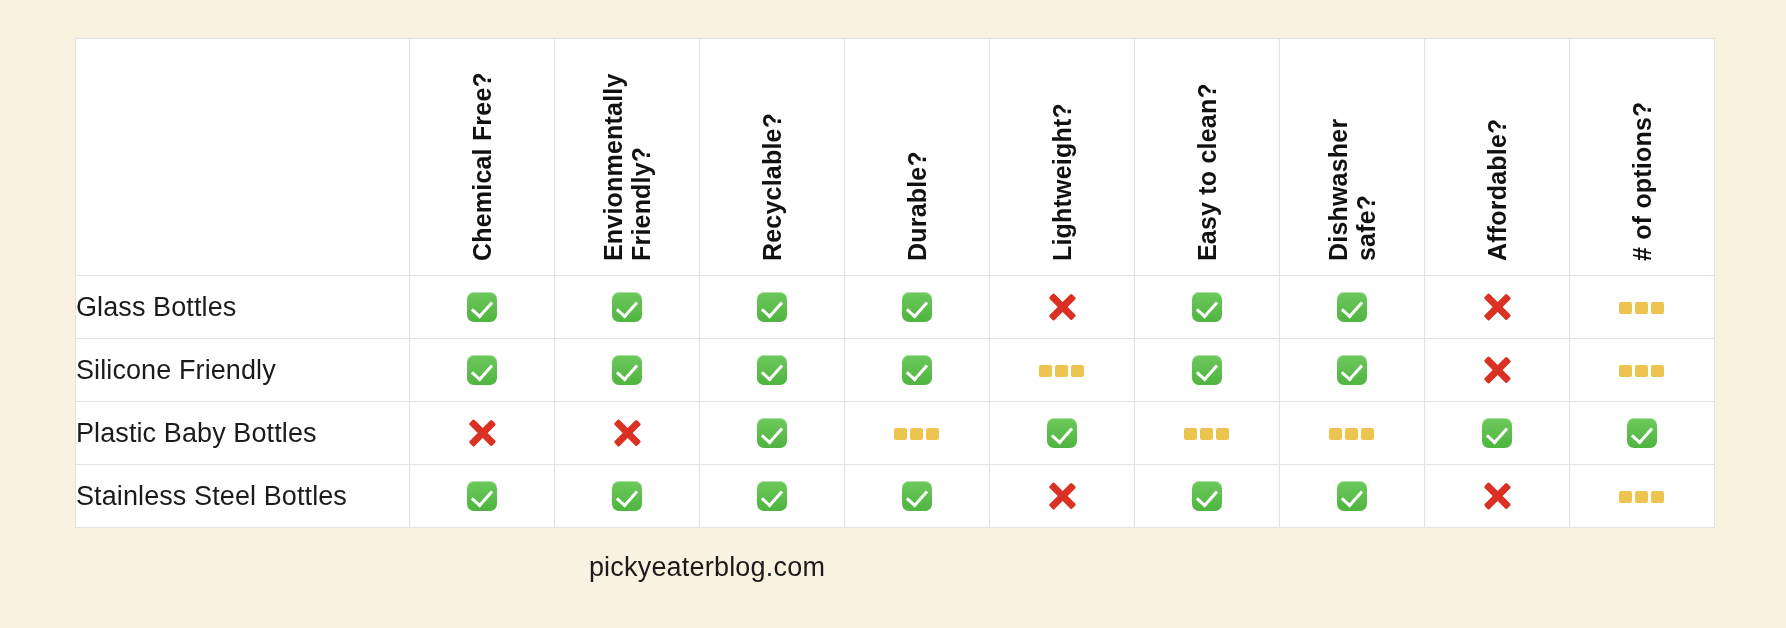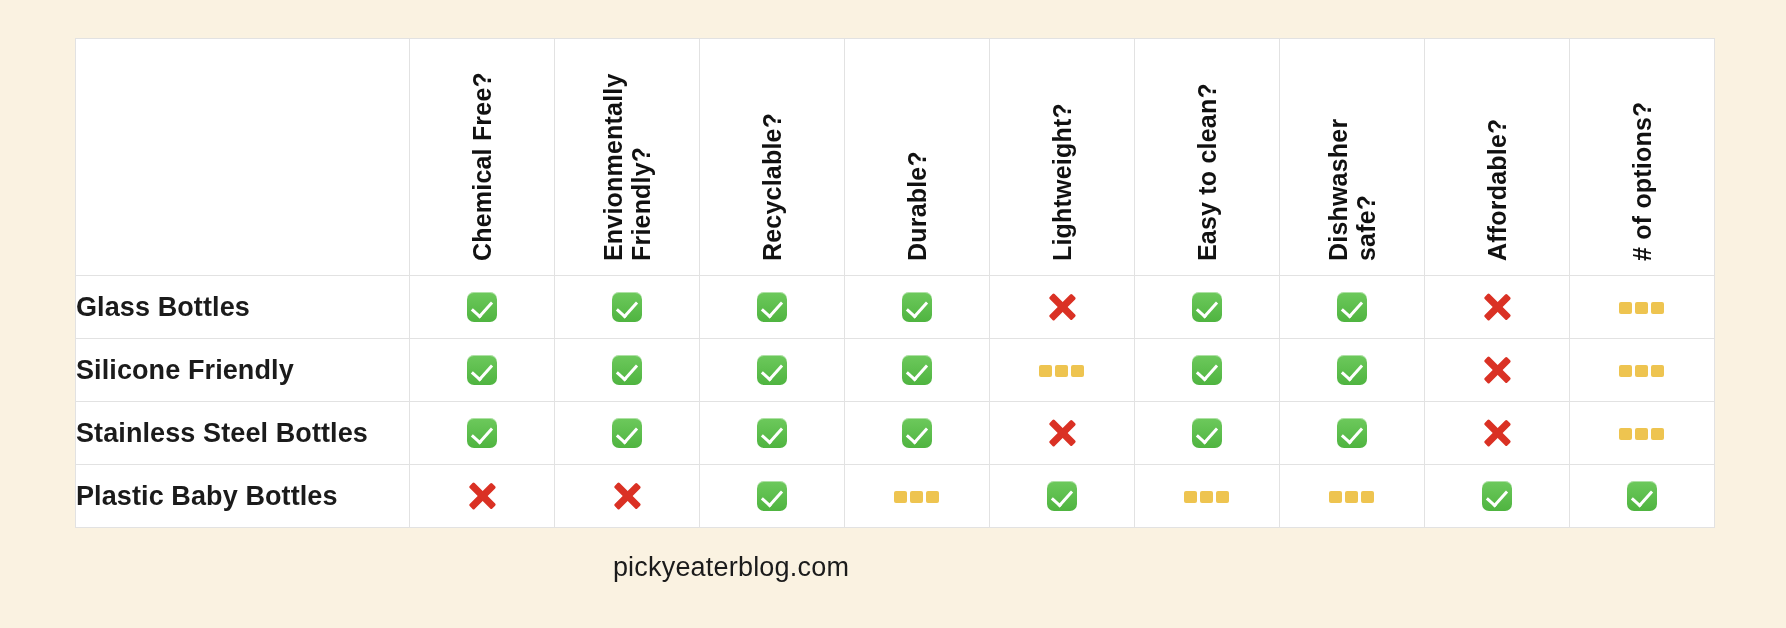--- a/index.html
+++ b/index.html
@@ -82,21 +82,21 @@
   
   tbody tr {
     height: 63px;
   }
 
   td.row-label {
     text-align: left;
     padding-left: 19px;
     font-size: 27px;
     color: #1b1b1b;
-    font-weight: bold;
+    font-weight: normal;
     letter-spacing: 0.1px;
     white-space: nowrap;
     border-left: 1px solid #ededed;
   }
 
   td.mark-cell {
     text-align: center;
     vertical-align: middle;
   }
 
@@ -171,21 +171,20 @@
   
   .footer {
     position: absolute;
     left: 0;
     top: 552px;
     width: 1414px;
     text-align: center;
     font-size: 27px;
     color: #1b1b1b;
     letter-spacing: 0.2px;
-    margin-left: 24px;
   }
 </style>
 </head>
 <body style="background: rgb(250, 242, 225);">
 
 <div class="page">
 
   <div class="table-wrap">
     <table class="compare">
       <thead>
@@ -243,42 +242,42 @@
             <td class="mark-cell"><span class="mark"><span class="ico-check"></span></span></td>
             <td class="mark-cell"><span class="mark"><span class="ico-check"></span></span></td>
             <td class="mark-cell"><span class="mark"><span class="ico-check"></span></span></td>
             <td class="mark-cell"><span class="mark"><span class="ico-dash"><i></i><i></i><i></i></span></span></td>
             <td class="mark-cell"><span class="mark"><span class="ico-check"></span></span></td>
             <td class="mark-cell"><span class="mark"><span class="ico-check"></span></span></td>
             <td class="mark-cell"><span class="mark"><span class="ico-cross"></span></span></td>
             <td class="mark-cell"><span class="mark"><span class="ico-dash"><i></i><i></i><i></i></span></span></td>
           </tr>
           <tr>
+            <td class="row-label">Plastic Baby Bottles</td>
+            <td class="mark-cell"><span class="mark"><span class="ico-cross"></span></span></td>
+            <td class="mark-cell"><span class="mark"><span class="ico-cross"></span></span></td>
+            <td class="mark-cell"><span class="mark"><span class="ico-check"></span></span></td>
+            <td class="mark-cell"><span class="mark"><span class="ico-dash"><i></i><i></i><i></i></span></span></td>
+            <td class="mark-cell"><span class="mark"><span class="ico-check"></span></span></td>
+            <td class="mark-cell"><span class="mark"><span class="ico-dash"><i></i><i></i><i></i></span></span></td>
+            <td class="mark-cell"><span class="mark"><span class="ico-dash"><i></i><i></i><i></i></span></span></td>
+            <td class="mark-cell"><span class="mark"><span class="ico-check"></span></span></td>
+            <td class="mark-cell"><span class="mark"><span class="ico-check"></span></span></td>
+          </tr>
+          <tr>
             <td class="row-label">Stainless Steel Bottles</td>
             <td class="mark-cell"><span class="mark"><span class="ico-check"></span></span></td>
             <td class="mark-cell"><span class="mark"><span class="ico-check"></span></span></td>
             <td class="mark-cell"><span class="mark"><span class="ico-check"></span></span></td>
             <td class="mark-cell"><span class="mark"><span class="ico-check"></span></span></td>
             <td class="mark-cell"><span class="mark"><span class="ico-cross"></span></span></td>
             <td class="mark-cell"><span class="mark"><span class="ico-check"></span></span></td>
             <td class="mark-cell"><span class="mark"><span class="ico-check"></span></span></td>
             <td class="mark-cell"><span class="mark"><span class="ico-cross"></span></span></td>
             <td class="mark-cell"><span class="mark"><span class="ico-dash"><i></i><i></i><i></i></span></span></td>
-          </tr>
-          <tr>
-            <td class="row-label">Plastic Baby Bottles</td>
-            <td class="mark-cell"><span class="mark"><span class="ico-cross"></span></span></td>
-            <td class="mark-cell"><span class="mark"><span class="ico-cross"></span></span></td>
-            <td class="mark-cell"><span class="mark"><span class="ico-check"></span></span></td>
-            <td class="mark-cell"><span class="mark"><span class="ico-dash"><i></i><i></i><i></i></span></span></td>
-            <td class="mark-cell"><span class="mark"><span class="ico-check"></span></span></td>
-            <td class="mark-cell"><span class="mark"><span class="ico-dash"><i></i><i></i><i></i></span></span></td>
-            <td class="mark-cell"><span class="mark"><span class="ico-dash"><i></i><i></i><i></i></span></span></td>
-            <td class="mark-cell"><span class="mark"><span class="ico-check"></span></span></td>
-            <td class="mark-cell"><span class="mark"><span class="ico-check"></span></span></td>
           </tr>
         </tbody>
     </table>
   </div>
 
   <div class="footer">pickyeaterblog.com</div>
 
 </div>
 
 </body></html>

